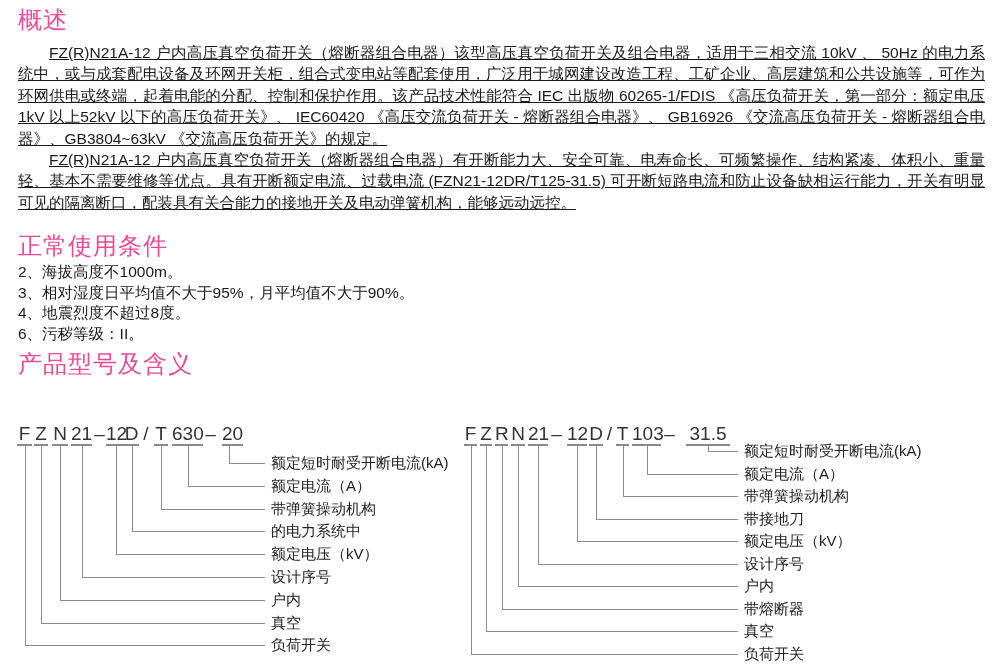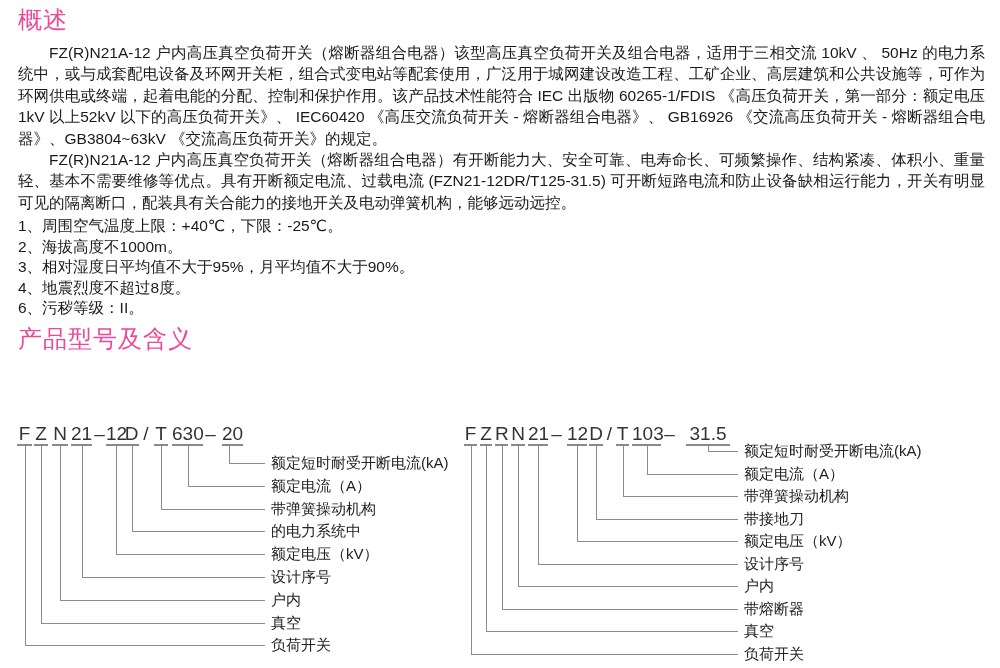--- a/index.html
+++ b/index.html
@@ -15,21 +15,21 @@
     margin:0 0 0 18px;
     font-size:24px;
     line-height:28px;
     font-weight:500;
     color:#ec4899;
     letter-spacing:1px;
   }
   h1.ov{margin-top:6px;}
   h1.cond{margin-top:18px;}
   h1.mod{margin-top:6px;}
-  .paras{margin:8px 15px 0 18px;width:967px;}
+  .paras{margin:8px 15px 0 18px;width:967px;text-decoration:underline;}
   .paras p{
     margin:0;
     font-size:15.5px;
     line-height:21.4px;
     text-indent:2em;
     text-align:justify;
     overflow:hidden;
   }
   .paras p.p1{height:107px;}
   .paras p.p2{height:65px;}
@@ -65,22 +65,22 @@
 </style>
 </head>
 <body>
 
 <div class="page">
   <h1 class="sec ov">概述</h1>
   <div class="paras">
       <p class="p1">FZ(R)N21A-12 户内高压真空负荷开关（熔断器组合电器）该型高压真空负荷开关及组合电器，适用于三相交流 10kV 、 50Hz 的电力系统中，或与成套配电设备及环网开关柜，组合式变电站等配套使用，广泛用于城网建设改造工程、工矿企业、高层建筑和公共设施等，可作为环网供电或终端，起着电能的分配、控制和保护作用。该产品技术性能符合 IEC 出版物 60265-1/FDIS 《高压负荷开关，第一部分：额定电压 1kV 以上52kV 以下的高压负荷开关》、 IEC60420 《高压交流负荷开关 - 熔断器组合电器》、 GB16926 《交流高压负荷开关 - 熔断器组合电器》、GB3804~63kV 《交流高压负荷开关》的规定。</p>
       <p class="p2">FZ(R)N21A-12 户内高压真空负荷开关（熔断器组合电器）有开断能力大、安全可靠、电寿命长、可频繁操作、结构紧凑、体积小、重量轻、基本不需要维修等优点。具有开断额定电流、过载电流 (FZN21-12DR/T125-31.5) 可开断短路电流和防止设备缺相运行能力，开关有明显可见的隔离断口，配装具有关合能力的接地开关及电动弹簧机构，能够远动远控。</p>
     </div>
+  <h1 class="sec cond">正常使用条件</h1>
   <div class="conds">
-      <div class="cond-item">1、周围空气温度上限：+40℃，下限：-25℃。</div>
       <div class="cond-item">2、海拔高度不1000m。</div>
       <div class="cond-item">3、相对湿度日平均值不大于95%，月平均值不大于90%。</div>
       <div class="cond-item">4、地震烈度不超过8度。</div>
       <div class="cond-item">6、污秽等级：II。</div>
     </div>
   <h1 class="sec mod">产品型号及含义</h1>
   <div class="diagram-layer">
       <div class="seg u" style="left: 17px; top: 424px; width: 15px;">F</div>
       <div class="vline" style="left: 25px; top: 446px; height: 199px;"></div>
       <div class="hline" style="left: 25px; top: 645px; width: 240px;"></div>

